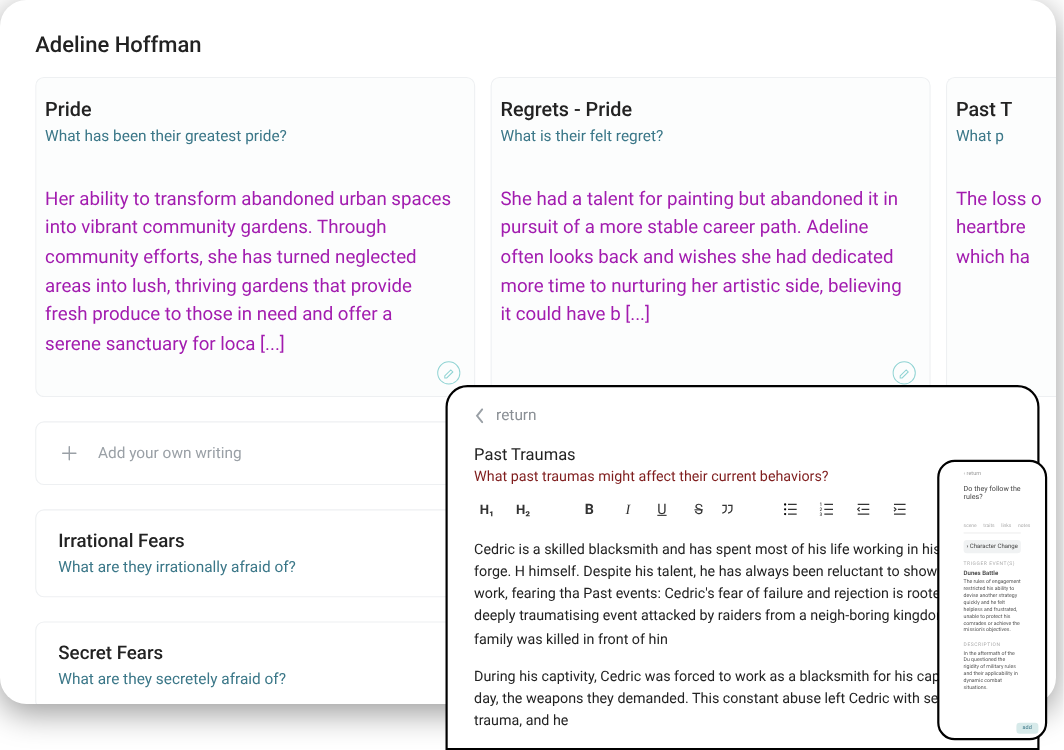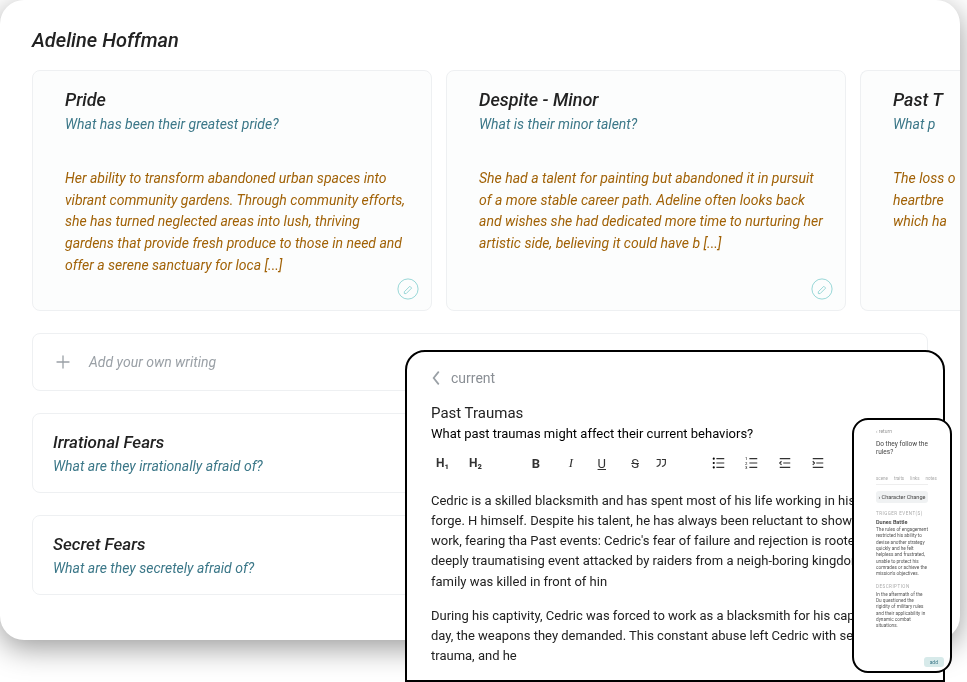--- a/index.html
+++ b/index.html
@@ -14,21 +14,20 @@
 .main-window {
   position: absolute;
   top: 0; left: 0;
   width: 960px;
   height: 640px;
   background: #fff;
   border-radius: 24px;
   box-shadow: 0 8px 30px rgba(0,0,0,.4);
   overflow: hidden;
   padding: 28px 0 0 32px;
-  font-style: italic;
 }
 .page-title {
   font-size: 20px;
   font-weight: 500;
   color: #222;
   margin-bottom: 18px;
 }
 .tabs {
   display: flex;
   align-items: center;
@@ -54,39 +53,39 @@
 .cards-row {
   display: flex;
   gap: 14px;
   overflow: hidden;
 }
 .card {
   flex: 0 0 400px;
   background: #fcfdfd;
   border: 1px solid #eef0f2;
   border-radius: 8px;
-  padding: 18px 20px 34px 32px;
+  padding: 18px 20px 34px 8px;
   position: relative;
 }
 .card.peek { flex: 0 0 120px; border-right: none; border-radius: 8px 0 0 8px; }
 .card h3 {
   font-size: 18px;
   font-weight: 500;
   color: #222;
   margin-bottom: 6px;
 }
 .card .prompt {
   font-size: 14px;
   color: #3b7788;
   margin-bottom: 36px;
 }
 .card .body {
-  font-size: 14px;
+  font-size: 17px;
   line-height: 1.55;
-  color: #a16207;
+  color: #a21caf;
 }
 .card .edit-icon {
   position: absolute;
   bottom: 10px;
   right: 12px;
   width: 22px; height: 22px;
   cursor: pointer;
 }
 .add-row {
   margin-top: 22px;
@@ -127,21 +126,21 @@
 .editor-return {
   display: flex;
   align-items: center;
   gap: 10px;
   color: #8a8f95;
   font-size: 14px;
   margin-bottom: 18px;
   cursor: pointer;
 }
 .editor-title { font-size: 15px; font-weight: 400; color: #222; margin-bottom: 4px; }
-.editor-sub { font-size: 13px; color: #000000; margin-bottom: 14px; }
+.editor-sub { font-size: 13px; color: #7f1d1d; margin-bottom: 14px; }
 .toolbar {
   display: flex;
   align-items: center;
   gap: 15px;
   margin-bottom: 20px;
   color: #333;
 }
 .tbtn { font-size: 13px; cursor: pointer; width: 18px; text-align: right; }
 .tbtn.h { font-weight: 700; font-size: 12px; }
 .tbtn.b { font-weight: 700; }
@@ -192,22 +191,22 @@
     <div class="card">
       <h3>Pride</h3>
       <div class="prompt">What has been their greatest pride?</div>
       <div class="body">Her ability to transform abandoned urban spaces into vibrant community gardens. Through community efforts, she has turned neglected areas into lush, thriving gardens that provide fresh produce to those in need and offer a serene sanctuary for loca [...]</div>
       <svg class="edit-icon" viewBox="0 0 24 24">
         <circle cx="12" cy="12" r="11" fill="none" stroke="#8fd3d3" stroke-width="1"></circle>
         <path d="M8 15 L14 9 L16 11 L10 17 L8 17 Z" fill="none" stroke="#8fd3d3" stroke-width="1"></path>
       </svg>
     </div>
     <div class="card">
-      <h3>Despite - Minor</h3>
-      <div class="prompt">What is their minor talent?</div>
+      <h3>Regrets - Pride</h3>
+      <div class="prompt">What is their felt regret?</div>
       <div class="body">She had a talent for painting but abandoned it in pursuit of a more stable career path. Adeline often looks back and wishes she had dedicated more time to nurturing her artistic side, believing it could have b [...]</div>
       <svg class="edit-icon" viewBox="0 0 24 24">
         <circle cx="12" cy="12" r="11" fill="none" stroke="#8fd3d3" stroke-width="1"></circle>
         <path d="M8 15 L14 9 L16 11 L10 17 L8 17 Z" fill="none" stroke="#8fd3d3" stroke-width="1"></path>
       </svg>
     </div>
     <div class="card peek">
       <h3>Past T</h3>
       <div class="prompt">What p</div>
       <div class="body" style="white-space:pre-line">The loss o
@@ -231,21 +230,21 @@
     <h3>Secret Fears</h3>
     <div class="prompt">What are they secretely afraid of?</div>
   </div>
 </div>
 
 <div class="editor-window">
   <div class="editor-return">
     <svg width="10" height="14" viewBox="0 0 8 12">
         <path d="M6 1 L2 6 L6 11" stroke="#9aa0a6" stroke-width="1.5" fill="none" stroke-linecap="round"></path>
       </svg>
-    <span>current</span>
+    <span>return</span>
   </div>
   <div class="editor-title">Past Traumas</div>
   <div class="editor-sub">What past traumas might affect their current behaviors?</div>
   <div class="toolbar">
     <span class="tbtn h">H₁</span>
     <span class="tbtn h">H₂</span>
     <span class="spacer"></span>
     <span class="tbtn b">B</span>
     <span class="tbtn i">I</span>
     <span class="tbtn u">U</span>

